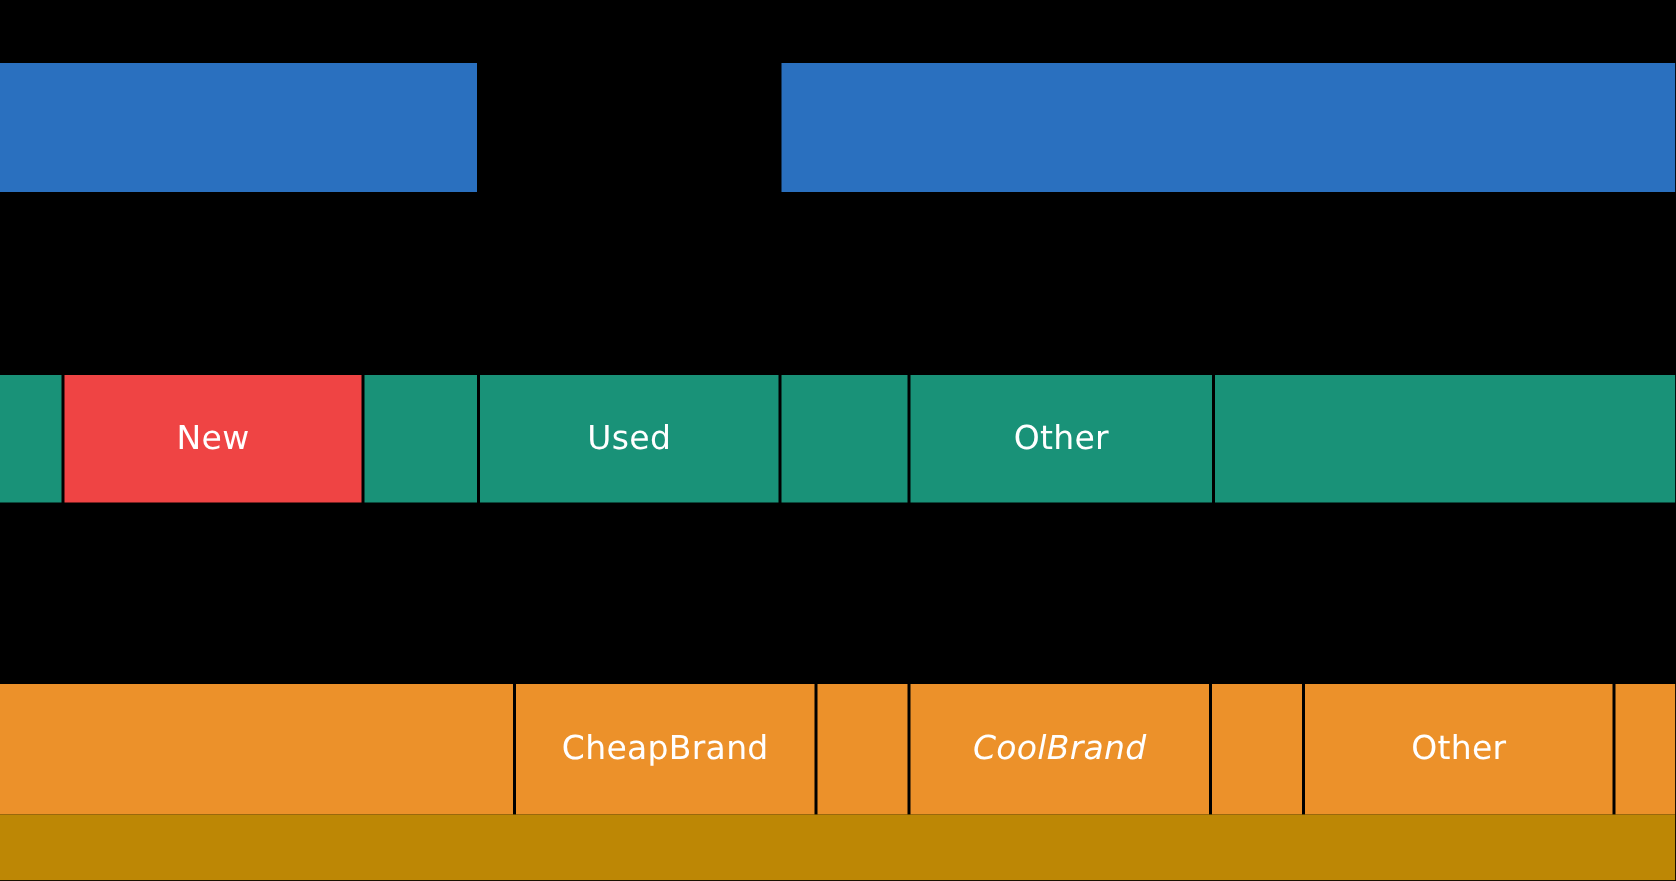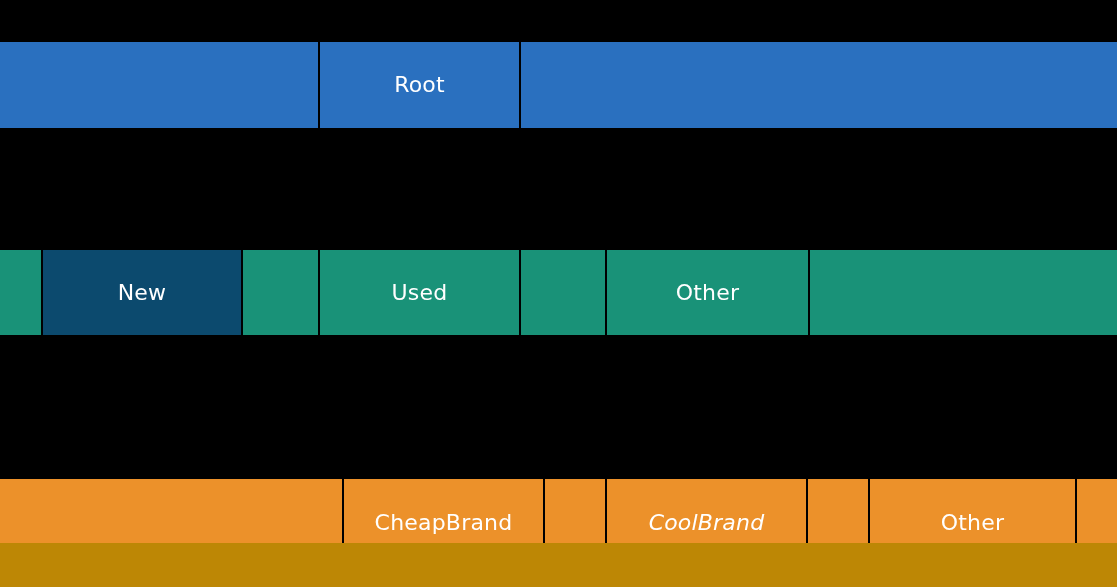--- a/index.html
+++ b/index.html
@@ -47,51 +47,48 @@
 </style>
 </head>
 <body>
 
 <div id="stage" style="background: rgb(0, 0, 0); width: 1117px; height: 587px;">
 
 <div class="level level-root" style="top: 42px; height: 86px;">
       <div class="seg" style="left: 0px; width: 318px; background: rgb(42, 112, 191);">
         <span class="seg-label"></span>
       </div>
-      <div class="seg" style="left: 320px; width: 199px; background: rgb(42, 112, 191);">
-        <span class="seg-label">Root</span>
-      </div>
       <div class="seg" style="left: 521px; width: 596px; background: rgb(42, 112, 191);">
         <span class="seg-label"></span>
       </div>
     </div>
     <div class="level level-condition" style="top: 250px; height: 85px;">
       <div class="seg" style="left: 0px; width: 41px; background: rgb(25, 146, 120);">
         <span class="seg-label"></span>
       </div>
-      <div class="seg" style="left: 43px; width: 198px; background: #0c4a6e;">
+      <div class="seg" style="left: 43px; width: 198px; background: #ef4444;">
         <span class="seg-label">New</span>
       </div>
       <div class="seg" style="left: 243px; width: 75px; background: rgb(25, 146, 120);">
         <span class="seg-label"></span>
       </div>
       <div class="seg" style="left: 320px; width: 199px; background: rgb(25, 146, 120);">
         <span class="seg-label">Used</span>
       </div>
       <div class="seg" style="left: 521px; width: 84px; background: rgb(25, 146, 120);">
         <span class="seg-label"></span>
       </div>
       <div class="seg" style="left: 607px; width: 201px; background: rgb(25, 146, 120);">
         <span class="seg-label">Other</span>
       </div>
       <div class="seg" style="left: 810px; width: 307px; background: rgb(25, 146, 120);">
         <span class="seg-label"></span>
       </div>
     </div>
-    <div class="level level-brand" style="top: 479px; height: 87px;">
+    <div class="level level-brand" style="top: 456px; height: 87px;">
       <div class="seg" style="left: 0px; width: 342px; background: rgb(236, 145, 42);">
         <span class="seg-label"></span>
       </div>
       <div class="seg" style="left: 344px; width: 199px; background: rgb(236, 145, 42);">
         <span class="seg-label">CheapBrand</span>
       </div>
       <div class="seg" style="left: 545px; width: 60px; background: rgb(236, 145, 42);">
         <span class="seg-label"></span>
       </div>
       <div class="seg" style="left: 607px; width: 199px; background: rgb(236, 145, 42); font-style: italic;">

